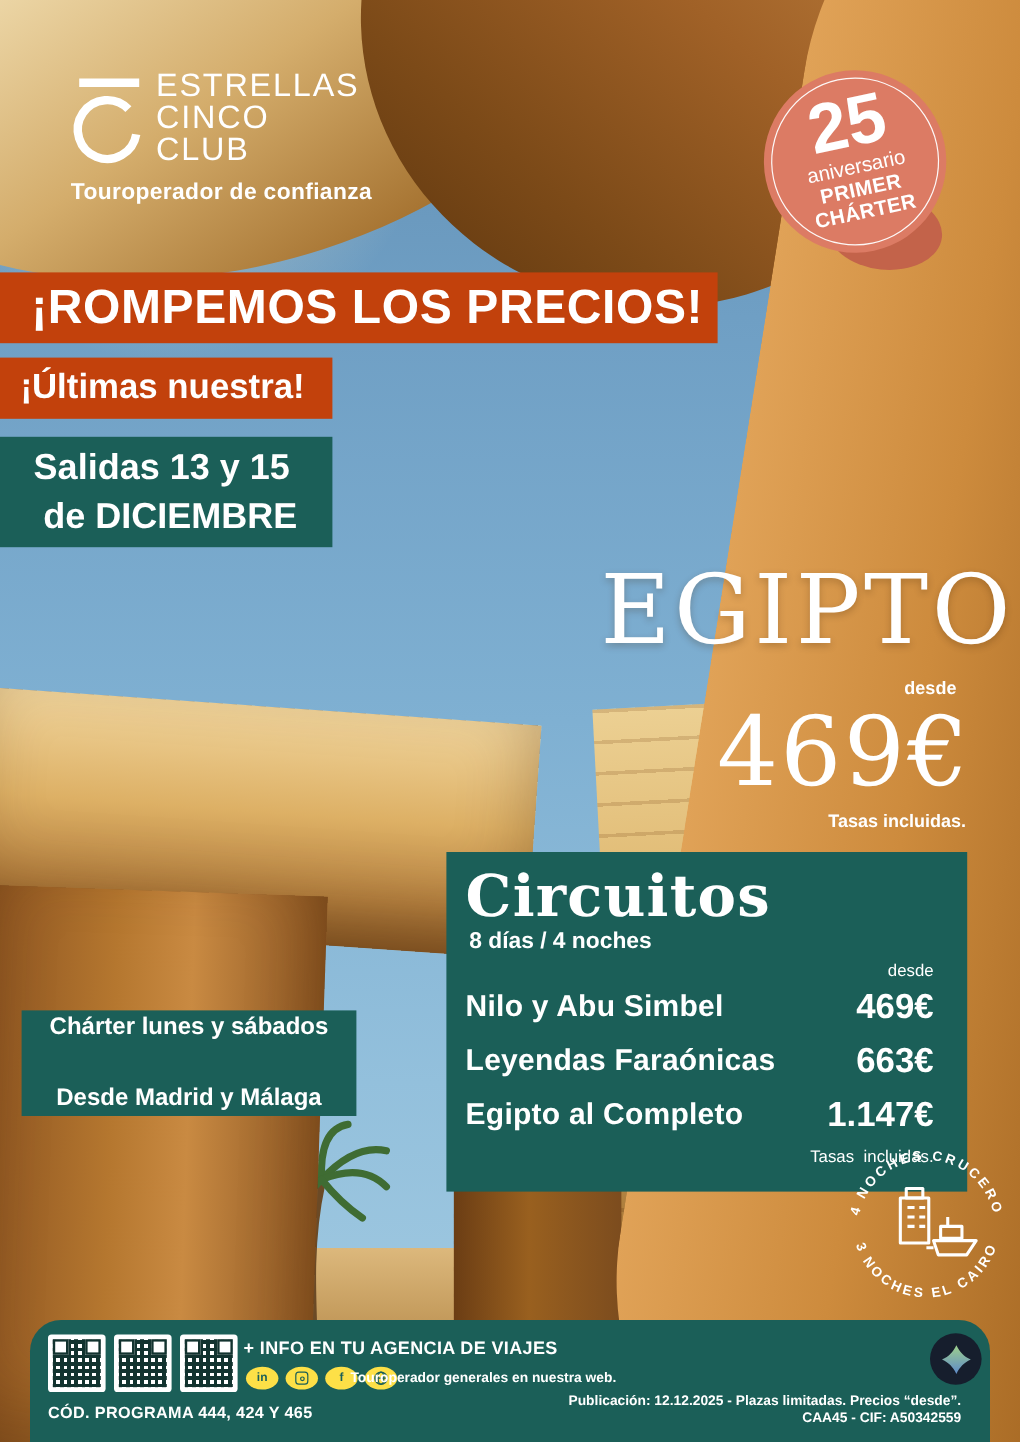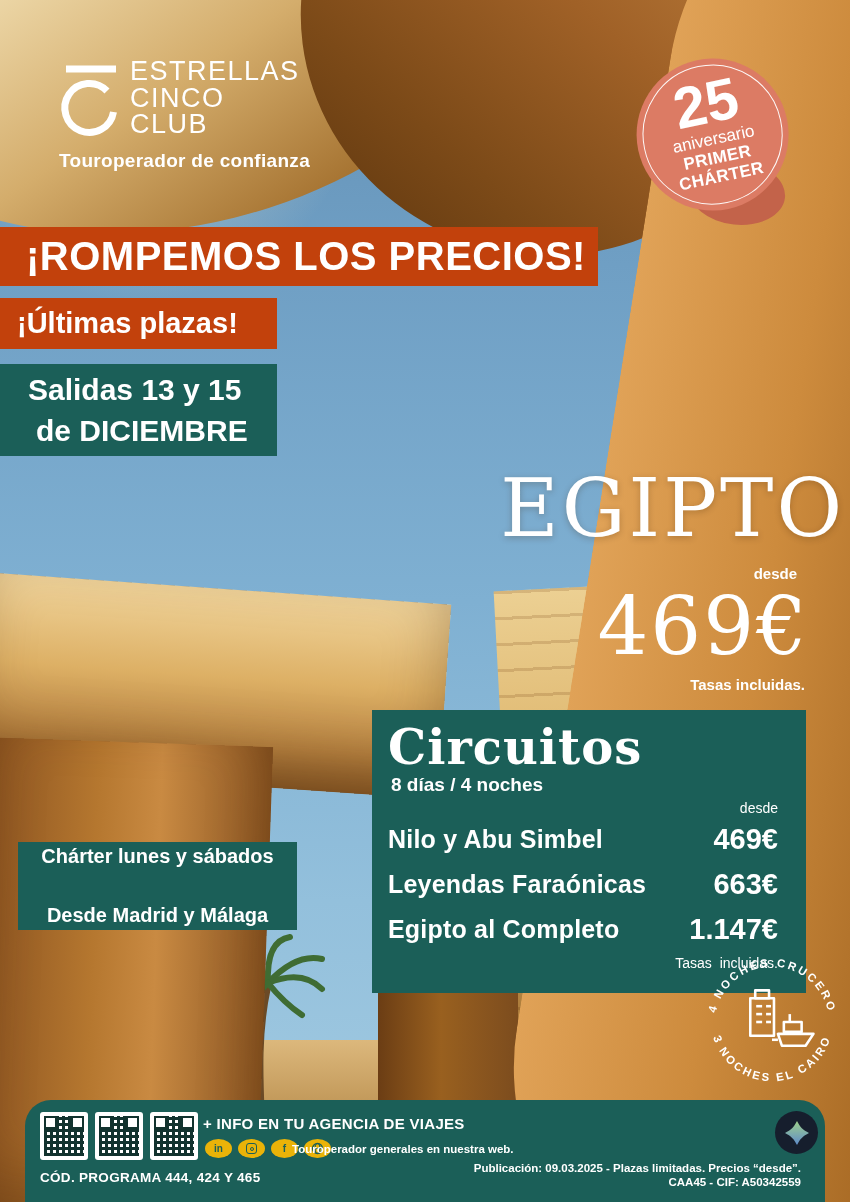--- a/index.html
+++ b/index.html
@@ -85,21 +85,21 @@
   .qr-row{position:absolute;left:15px;top:12px;display:flex;gap:7px;}
   .qr{width:48px;height:48px;background:#fff;border-radius:3px;box-sizing:border-box;padding:4px;}
   .qr-inner{width:40px;height:40px;position:relative;
      background:repeating-linear-gradient(90deg,#12332f 0 3px,rgba(0,0,0,0) 3px 6px),
                 repeating-linear-gradient(0deg,#12332f 0 3px,#fff 3px 6px);}
   .qr-inner::before,.qr-inner::after{content:"";position:absolute;width:9px;height:9px;background:#fff;
      border:2.5px solid #12332f;top:0;}
   .qr-inner::before{left:0;} .qr-inner::after{right:0;}
   .f-info{position:absolute;left:178px;top:15px;font-size:15px;font-weight:800;letter-spacing:.3px;}
   .social{position:absolute;left:180px;top:39px;display:flex;gap:6px;align-items:center;}
-  .sicon{width:27px;height:19px;border-radius:50%;background:#eab308;color:#1b5f58;display:flex;
+  .sicon{width:27px;height:19px;border-radius:50%;background:#fde047;color:#1b5f58;display:flex;
          align-items:center;justify-content:center;font-weight:800;font-size:10px;}
   .insta{width:9px;height:9px;border:1.6px solid #1b5f58;border-radius:3px;position:relative;}
   .insta::after{content:"";position:absolute;left:2.6px;top:2.6px;width:2.4px;height:2.4px;
          border:1.2px solid #1b5f58;border-radius:50%;}
   .f-cond{position:absolute;left:267px;top:43px;font-size:11.5px;font-weight:700;}
   .f-cod{position:absolute;left:15px;top:70px;font-size:13.5px;font-weight:800;letter-spacing:.3px;}
   .f-legal{position:absolute;right:24px;top:61px;text-align:right;font-size:11.5px;font-weight:700;line-height:14px;}
   .f-logo{position:absolute;right:7px;top:11px;width:43px;height:43px;border-radius:50%;background:#161e2d;
           display:flex;align-items:center;justify-content:center;}
 </style>
@@ -147,21 +147,21 @@
     <div class="badge-circle">
       <div class="badge-ring"></div>
       <div class="badge-num">25</div>
       <div class="badge-sub">aniversario</div>
       <div class="badge-l1">PRIMER</div>
       <div class="badge-l2">CHÁRTER</div>
     </div>
   </div>
 
   <div class="abs salmon band-main">¡ROMPEMOS LOS PRECIOS!</div>
-  <div class="abs salmon band-urgency">¡Últimas plazas!</div>
+  <div class="abs salmon band-urgency">¡Últimas nuestra!</div>
   <div class="abs teal box-salidas">
     <div class="l1">Salidas 13 y 15</div>
     <div class="l2">de DICIEMBRE</div>
   </div>
 
   <div class="abs serif hero-dest">EGIPTO</div>
   <div class="abs hero-from">desde</div>
   <div class="abs serif hero-price">469€</div>
   <div class="abs hero-taxes">Tasas incluidas.</div>
 
@@ -241,21 +241,21 @@
         <svg width="13" height="13" viewBox="0 0 14 14">
           <circle cx="7" cy="7" r="5.4" fill="none" stroke="#1b5f58" stroke-width="1.4"></circle>
           <ellipse cx="7" cy="7" rx="2.6" ry="5.4" fill="none" stroke="#1b5f58" stroke-width="1.2"></ellipse>
           <line x1="1.6" y1="7" x2="12.4" y2="7" stroke="#1b5f58" stroke-width="1.2"></line>
         </svg>
       </div>
     </div>
     <div class="f-cond">Touroperador generales en nuestra web.</div>
     <div class="f-cod">CÓD. PROGRAMA 444, 424 Y 465</div>
     <div class="f-legal">
-      <div>Publicación: 09.03.2025 - Plazas limitadas. Precios “desde”.</div>
+      <div>Publicación: 12.12.2025 - Plazas limitadas. Precios “desde”.</div>
       <div>CAA45 - CIF: A50342559</div>
     </div>
     <div class="f-logo">
       <svg width="26" height="26" viewBox="0 0 26 26">
         <defs>
           <linearGradient id="pg" x1="0" y1="0" x2="0" y2="1">
             <stop offset="0" stop-color="#9ed08b"></stop>
             <stop offset="1" stop-color="#5f8bca"></stop>
           </linearGradient>
         </defs>

